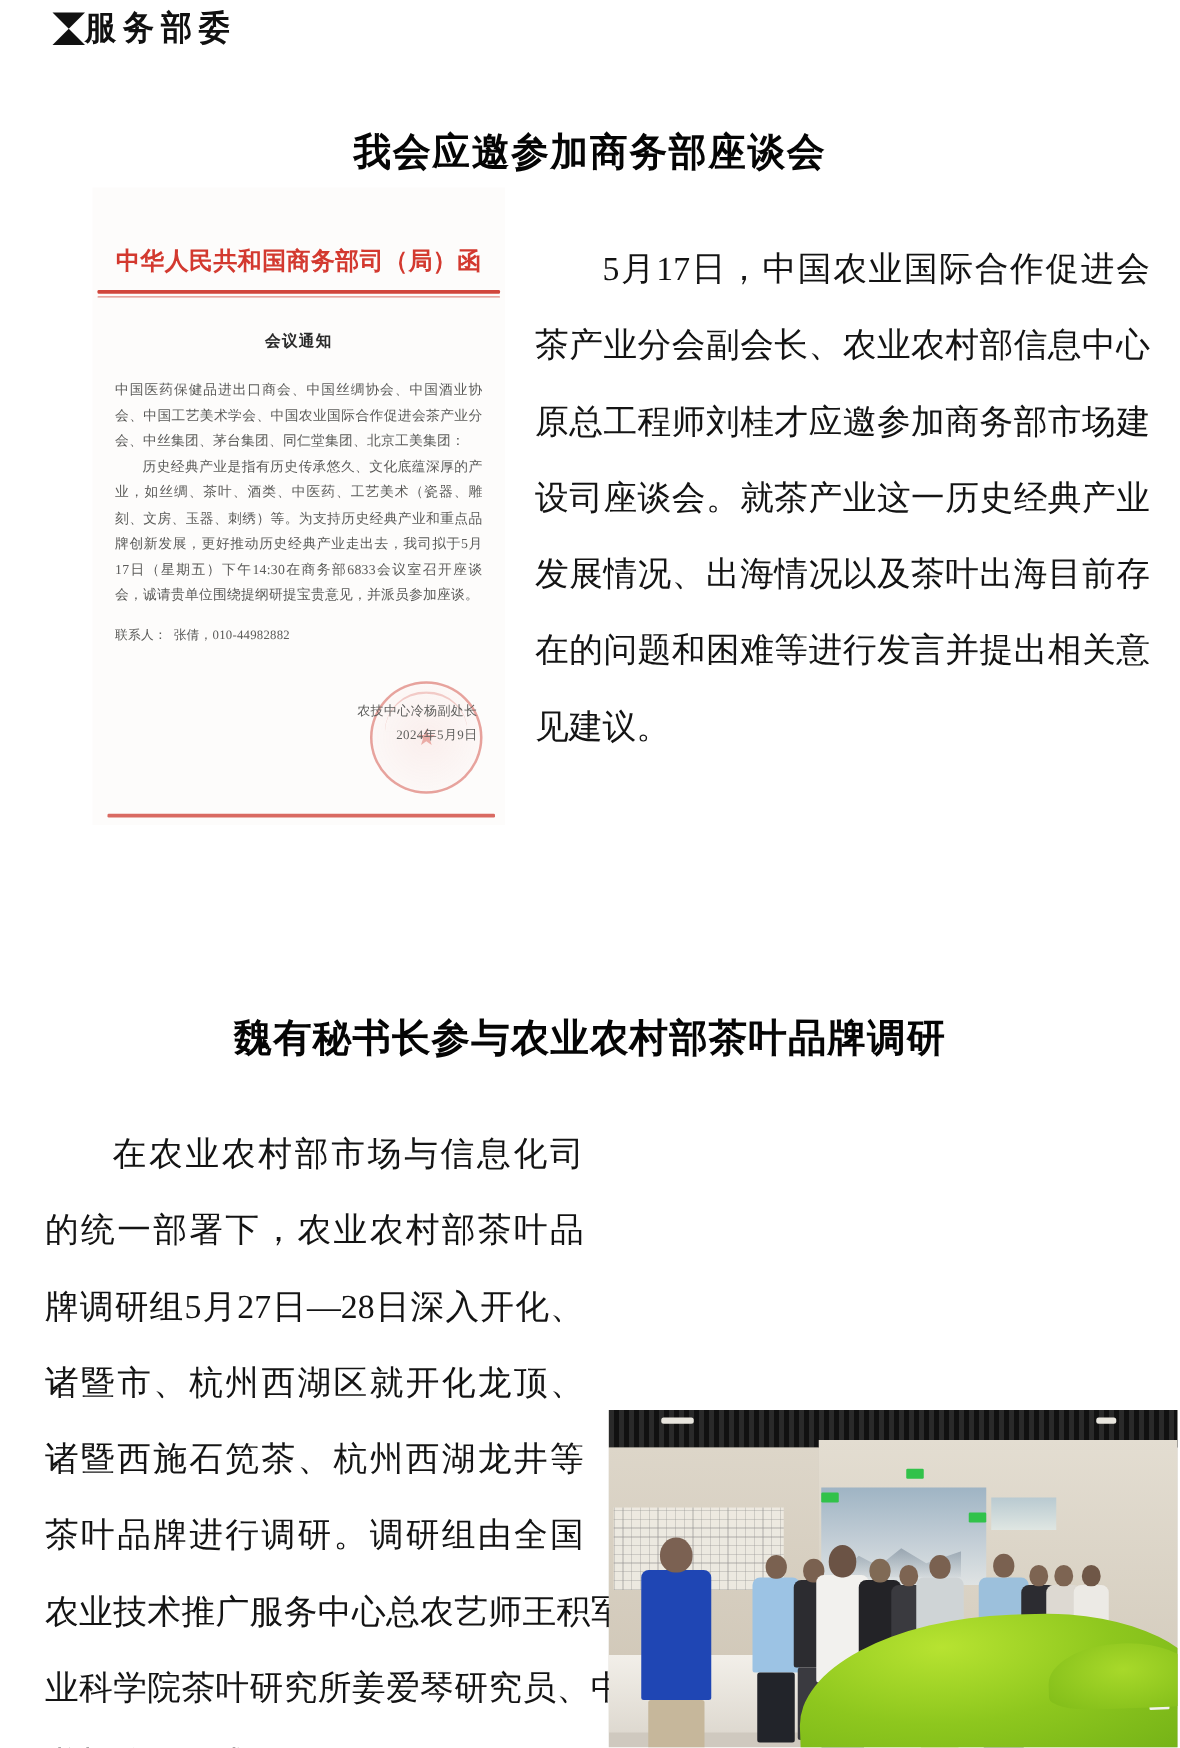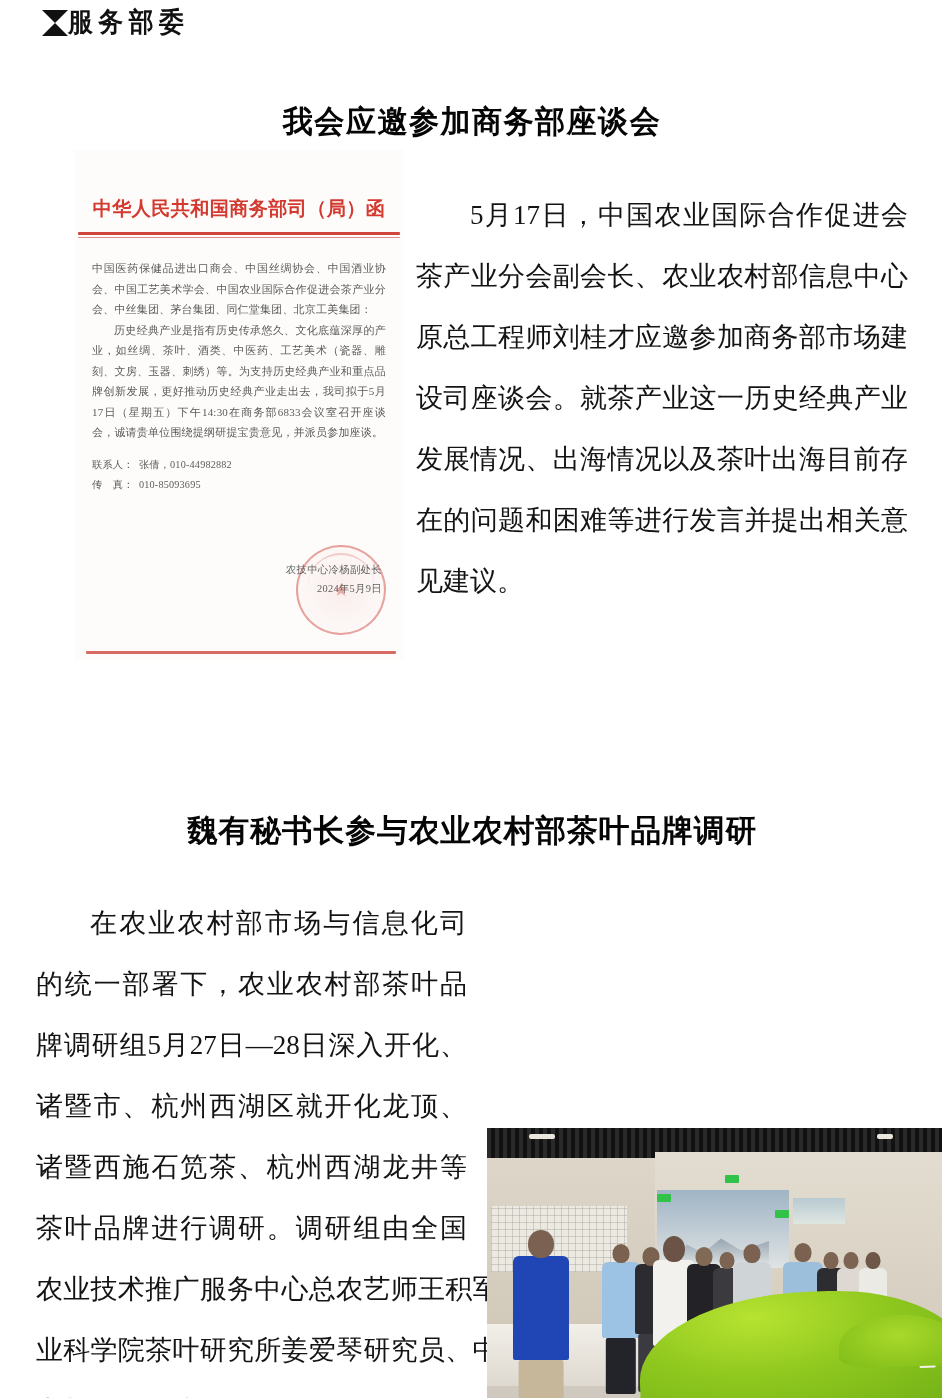--- a/index.html
+++ b/index.html
@@ -173,21 +173,21 @@
     right: 8px;
     bottom: 6px;
     height: 3px;
     background: #d96a62;
     border-radius: 1px;
   }
 
   
   .article1-text {
     position: absolute;
-    left: 416px;
+    left: 428px;
     top: 158px;
     width: 492px;
     font-size: 27px;
     line-height: 61px;
     text-align: justify;
     text-align-last: left;
     text-indent: 2em;
     color: #141414;
     font-family: "Liberation Serif", "DejaVu Serif", serif;
   }
@@ -312,30 +312,28 @@
   <span class="diamond"></span>
   <span class="label">服务部委</span>
 </div>
 
 <h1 class="article-title" id="title-1">我会应邀参加商务部座谈会</h1>
 
 <div class="letter-scan">
   <div class="letter-head">中华人民共和国商务部司（局）函</div>
   <div class="letter-rule"></div>
   <div class="letter-rule thin"></div>
+  <div class="letter-subject">会议通知</div>
   <div class="letter-body">
     <p>中国医药保健品进出口商会、中国丝绸协会、中国酒业协会、中国工艺美术学会、中国农业国际合作促进会茶产业分会、中丝集团、茅台集团、同仁堂集团、北京工美集团：</p>
     <p class="indent">历史经典产业是指有历史传承悠久、文化底蕴深厚的产业，如丝绸、茶叶、酒类、中医药、工艺美术（瓷器、雕刻、文房、玉器、刺绣）等。为支持历史经典产业和重点品牌创新发展，更好推动历史经典产业走出去，我司拟于5月17日（星期五）下午14:30在商务部6833会议室召开座谈会，诚请贵单位围绕提纲研提宝贵意见，并派员参加座谈。</p>
   </div>
   <div class="letter-contacts">
     <div>
       <span class="lbl">联系人：</span><span>张倩，010-44982882</span>
-    </div>
-    <div>
-      <span class="lbl">传　真：</span><span>010-85093695</span>
     </div>
   </div>
   <div class="letter-seal">
     <span class="arc"></span>
     <span class="star">★</span>
   </div>
   <div class="letter-sign">
     <div>农技中心冷杨副处长</div>
     <div>2024年5月9日</div>
   </div>

